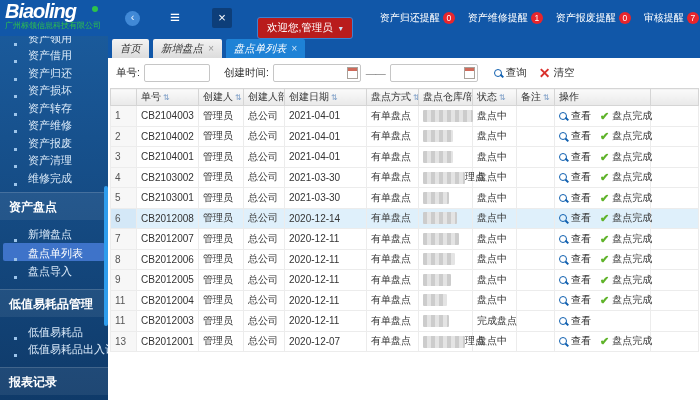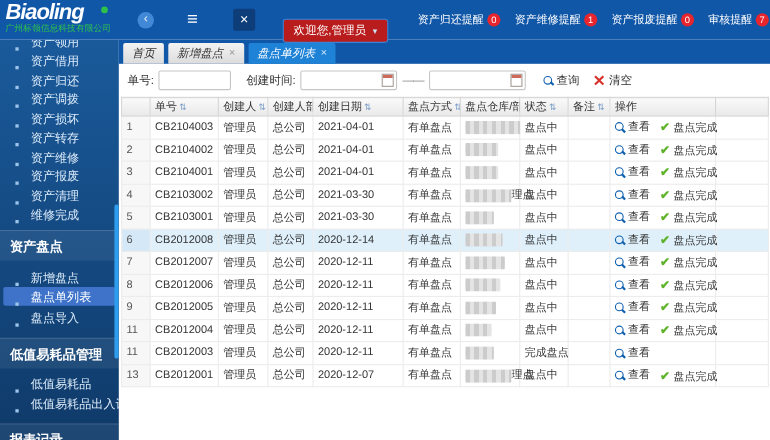--- a/index.html
+++ b/index.html
@@ -113,24 +113,20 @@
           <span class="dot"></span>
           <span>资产领用</span>
         </div>
         <div class="side-item">
           <span class="dot"></span>
           <span>资产借用</span>
         </div>
         <div class="side-item">
           <span class="dot"></span>
           <span>资产归还</span>
-        </div>
-        <div class="side-item">
-          <span class="dot"></span>
-          <span>资产调拨</span>
         </div>
         <div class="side-item">
           <span class="dot"></span>
           <span>资产损坏</span>
         </div>
         <div class="side-item">
           <span class="dot"></span>
           <span>资产转存</span>
         </div>
         <div class="side-item">

